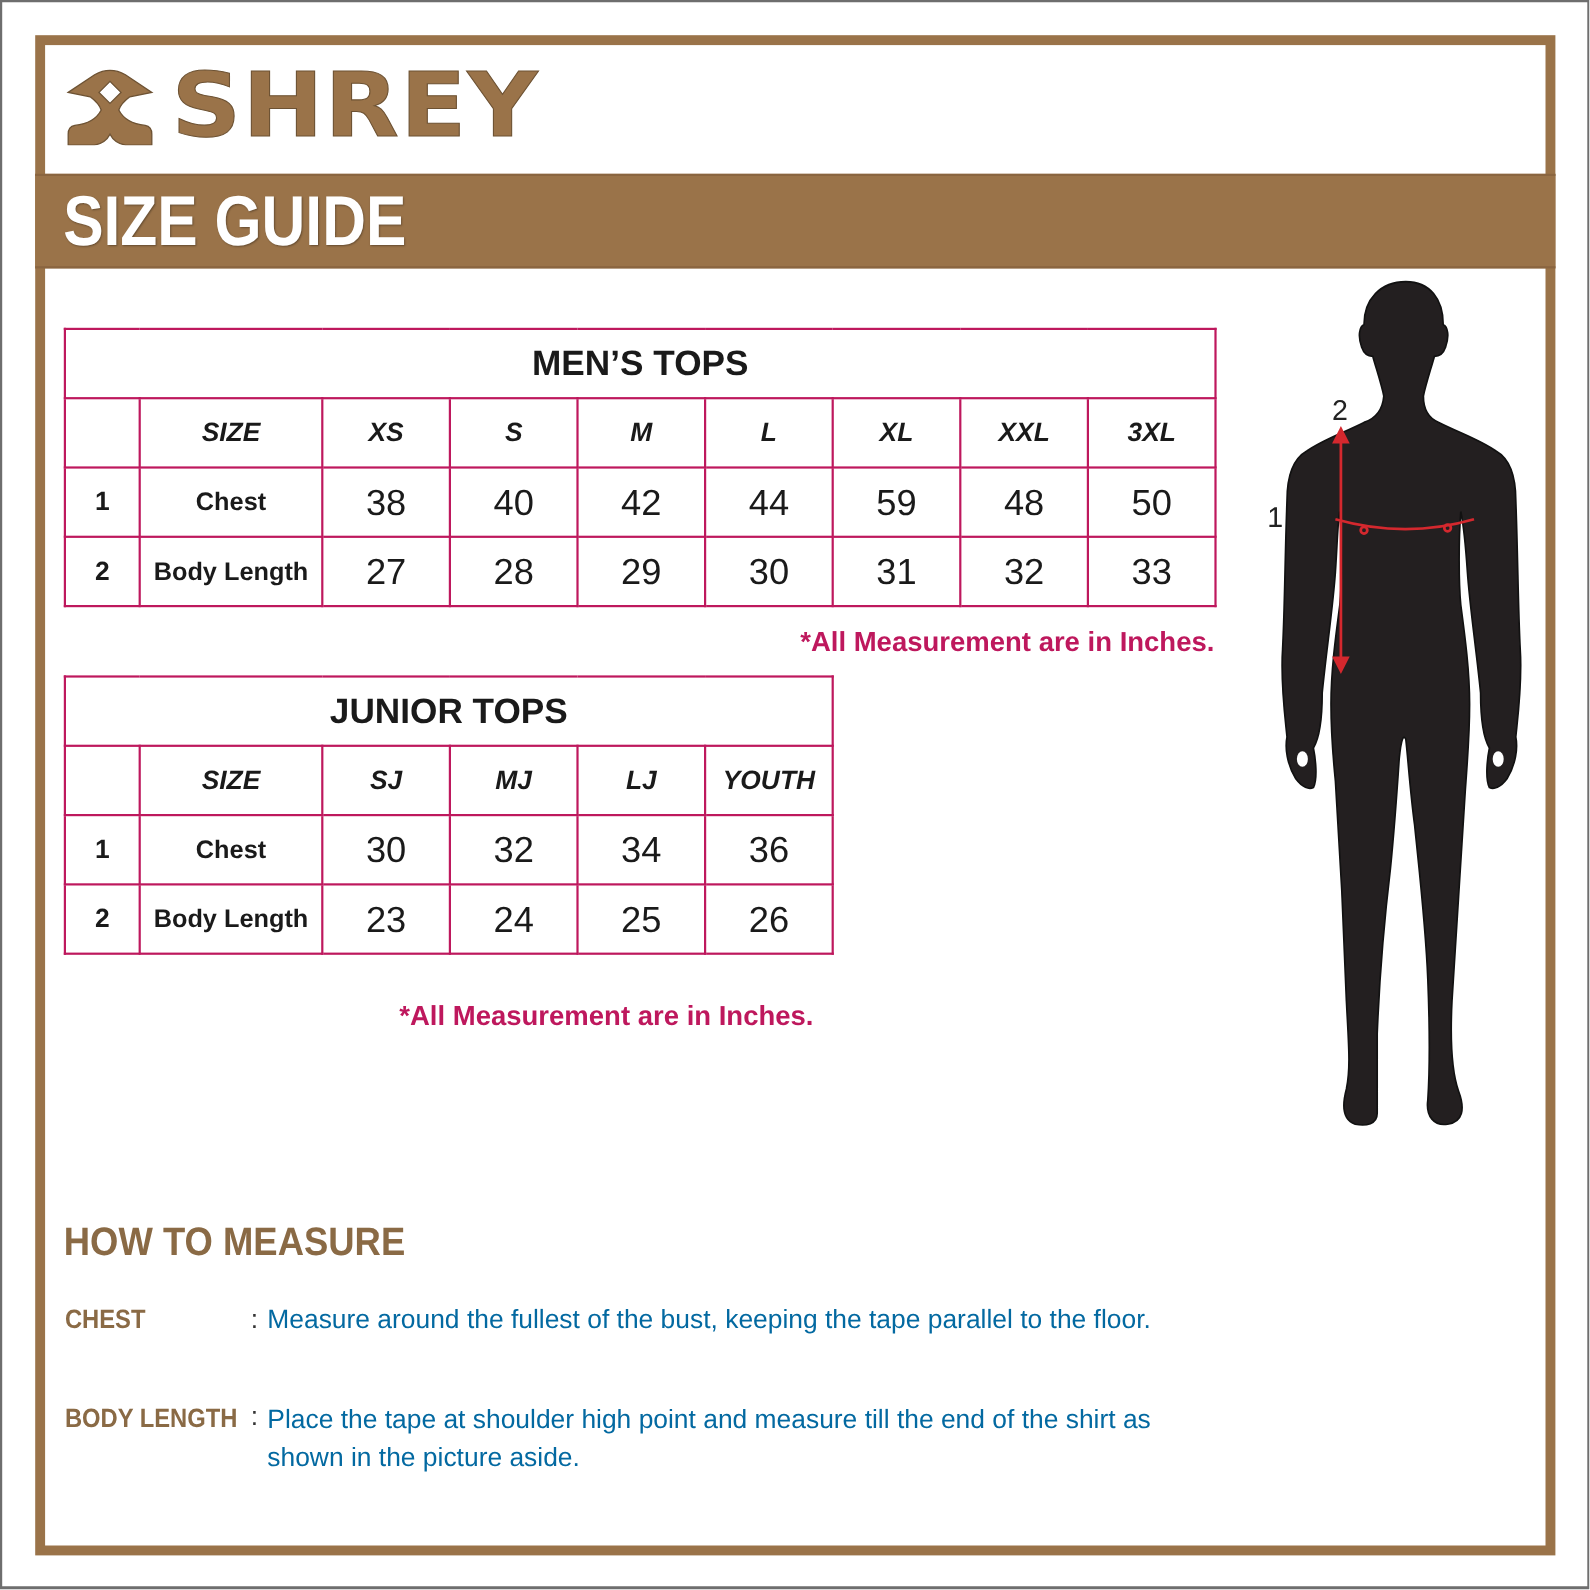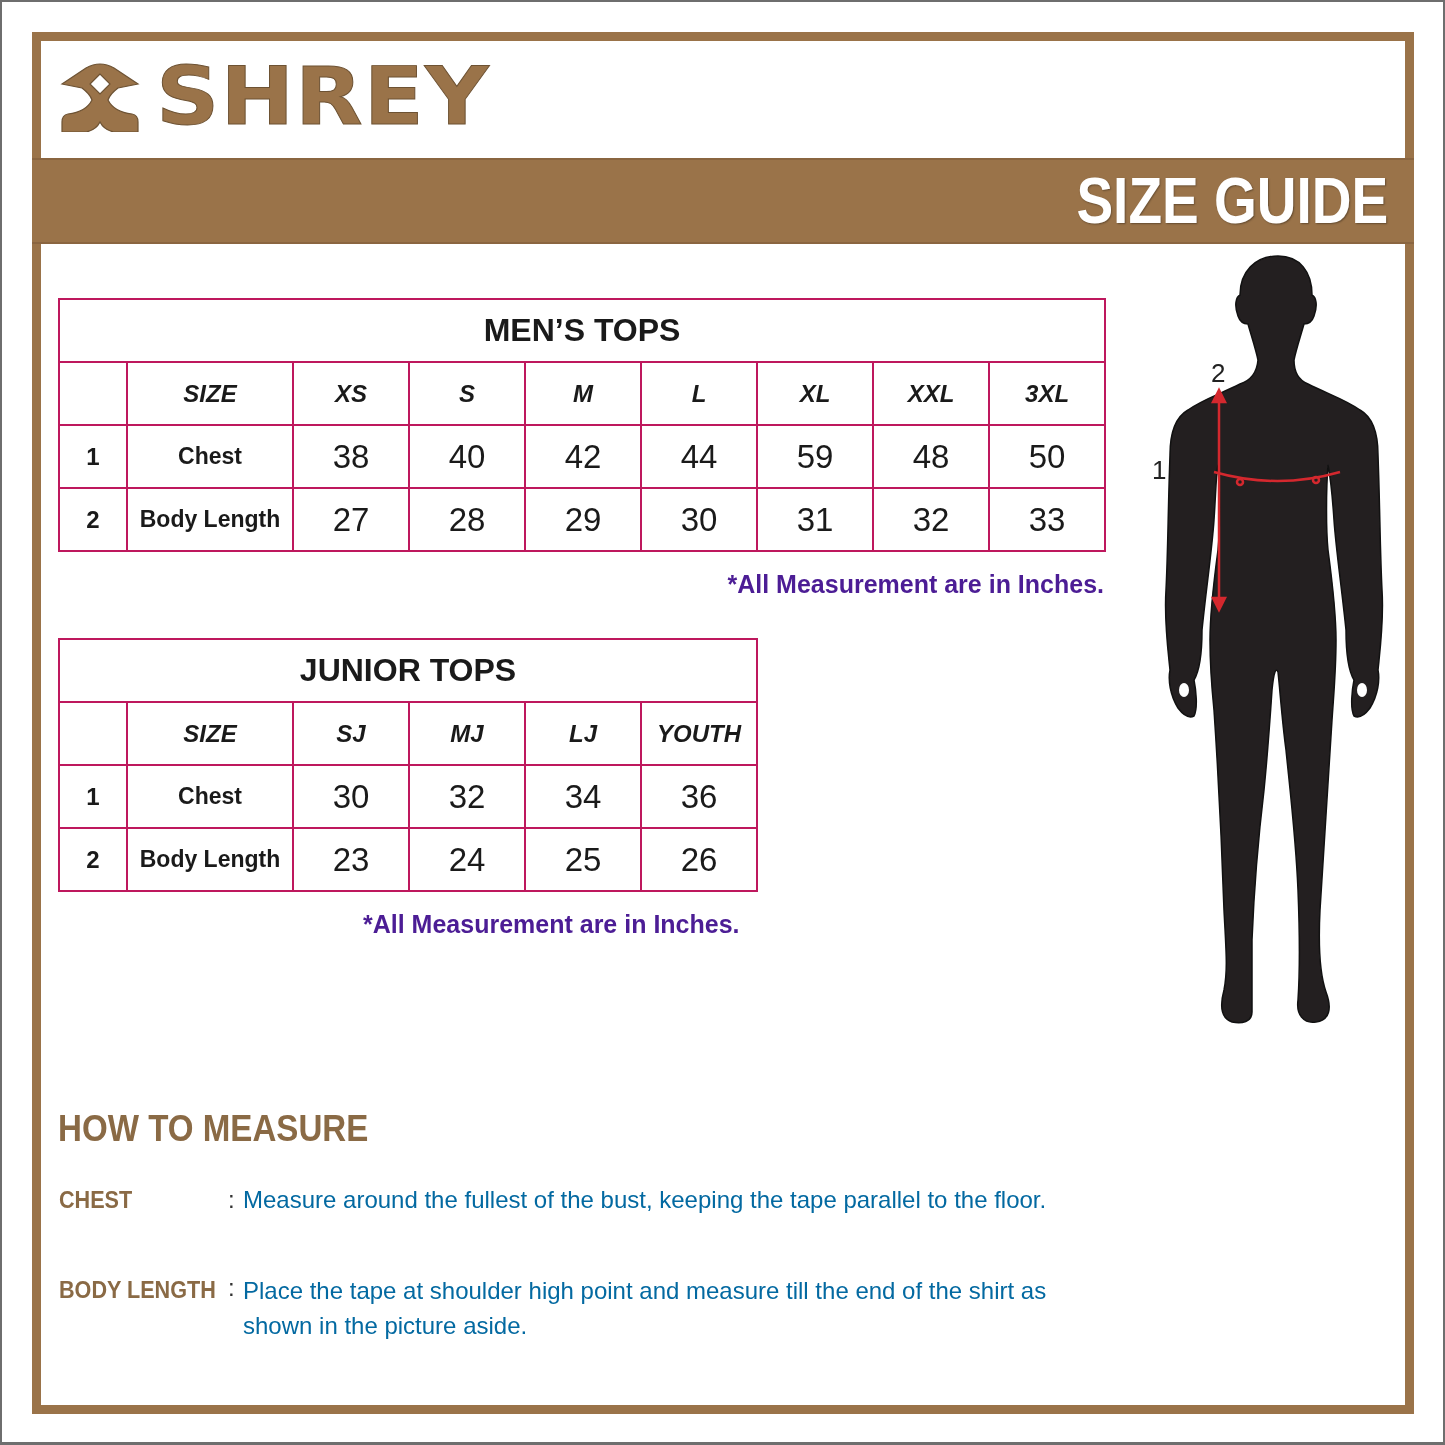--- a/index.html
+++ b/index.html
@@ -22,21 +22,21 @@
     .logo-text {
       font-family: "DejaVu Sans", sans-serif; font-weight: bold; font-size: 88px;
       color: #9a7349; letter-spacing: 1px; line-height: 72px; margin-left: 14px;
       transform: scaleY(0.92); transform-origin: left center;
       -webkit-text-stroke: 1px #6d5233;
     }
 
     
     .title-band {
       position: absolute; left: 32px; top: 158px; width: 1382px; height: 86px;
-      background: #9a7349; display: flex; align-items: center; justify-content: flex-end;
+      background: #9a7349; display: flex; align-items: center; justify-content: flex-start;
       border-top: 2px solid #8a6540; border-bottom: 2px solid #8a6540;
     }
     .title-band h1 {
       font-family: "Liberation Sans", sans-serif; font-weight: bold; font-size: 64px;
       color: #ffffff; letter-spacing: 0px; transform: scaleX(0.86);
       text-shadow: 1px 1px 2px rgba(0,0,0,0.35);
     }
 
     
     table.size-table {
@@ -49,24 +49,24 @@
     }
     table.size-table th.caption-cell {
       font-size: 32px; font-weight: bold; letter-spacing: 0px;
     }
     table.size-table th.hdr { font-weight: bold; font-size: 24px; font-style: italic; }
     table.size-table td.rownum { font-weight: bold; font-size: 24px; }
     table.size-table td.label { font-weight: bold; font-size: 23px; }
     table.size-table td.val { font-weight: normal; font-size: 33px; }
 
     #mens-table { left: 58px; top: 298px; width: 1046px; }
-    #junior-table { left: 58px; top: 638px; width: 698px; padding-left: 40px; }
+    #junior-table { left: 58px; top: 614px; width: 698px; padding-left: 40px; }
 
     .note {
-      position: absolute; font-weight: bold; font-size: 25px; color: #4c1d95;
+      position: absolute; font-weight: bold; font-size: 25px; color: #be185d;
       font-family: "Liberation Sans", sans-serif; white-space: nowrap;
     }
     #mens-note { right: 341px; top: 570px; }
     #junior-note { left: 363px; top: 910px; }
 
     
     .figure { position: absolute; left: 1140px; top: 250px; width: 260px; height: 790px; }
     .fig-label {
       position: absolute; font-size: 26px; color: #222; font-family: "Liberation Sans", sans-serif;
     }

